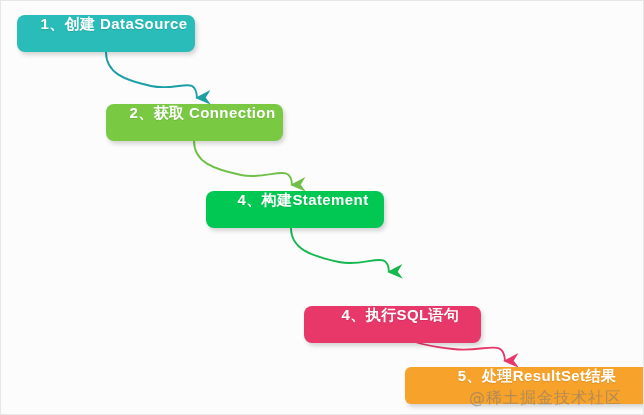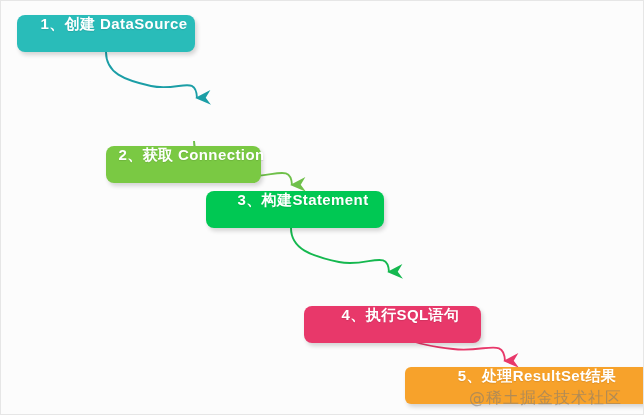--- a/index.html
+++ b/index.html
@@ -36,21 +36,21 @@
     font-weight: bold;
     letter-spacing: 0.4px;
     white-space: nowrap;
     box-shadow: 2px 3px 4px rgba(0,0,0,0.16);
     text-shadow: 0 1px 1px rgba(0,0,0,0.10);
     box-sizing: border-box;
     z-index: 2;
     padding-left: 16px;
   }
   #node-1 { left: 16px;  top: 14px;  width: 178px; height: 37px; }
-  #node-2 { left: 105px; top: 103px; width: 155px; height: 37px; margin-top: 42px; }
+  #node-2 { left: 105px; top: 103px; width: 177px; height: 37px; }
   #node-3 { left: 205px; top: 190px; width: 178px; height: 37px; }
   #node-4 { left: 303px; top: 277px; width: 177px; height: 37px; }
   #node-5 { left: 404px; top: 366px; width: 248px; height: 37px; border-radius: 6px; }
 
   #watermark {
     position: absolute;
     right: 21px;
     bottom: 5px;
     font-size: 16px;
     color: rgba(120,120,120,0.55);
@@ -93,21 +93,21 @@
 
   <div class="node" id="node-1" style="background: rgb(41, 188, 185); color: rgb(255, 255, 255);">
     <span>1、创建 DataSource</span>
   </div>
 
   <div class="node" id="node-2" style="background: rgb(122, 201, 67); color: rgb(255, 255, 255);">
     <span>2、获取 Connection</span>
   </div>
 
   <div class="node" id="node-3" style="background: rgb(0, 200, 83); color: rgb(255, 255, 255);">
-    <span>3、构建Statement</span>
+    <span>4、构建Statement</span>
   </div>
 
   <div class="node" id="node-4" style="background: rgb(232, 56, 106); color: rgb(255, 255, 255); margin-top: 28px;">
     <span>4、执行SQL语句</span>
   </div>
 
   <div class="node" id="node-5" style="background: rgb(247, 162, 43); color: rgb(255, 255, 255);">
     <span>5、处理ResultSet结果</span>
   </div>
 

